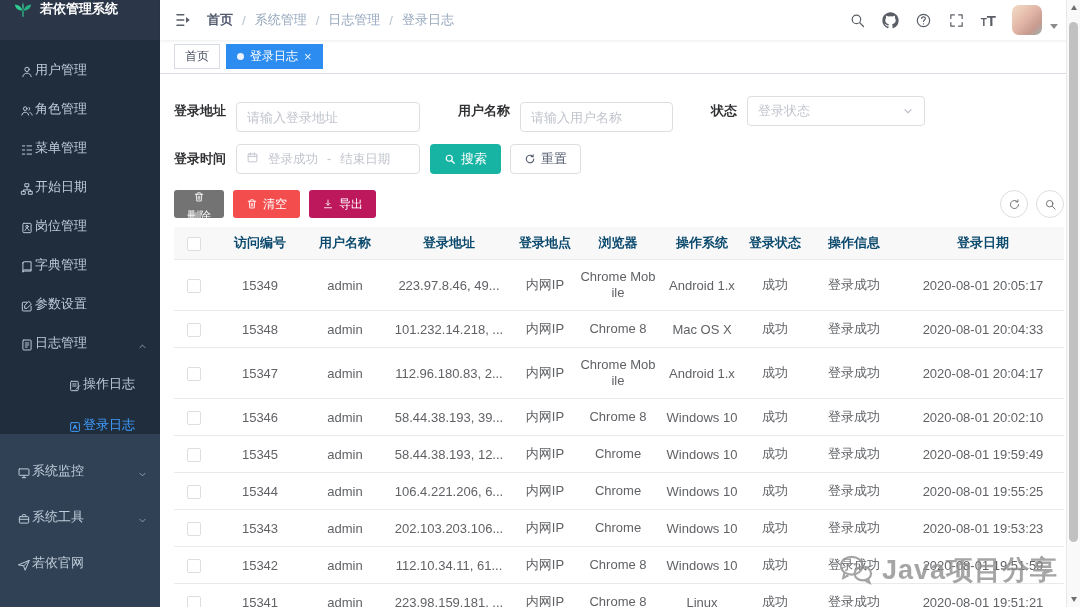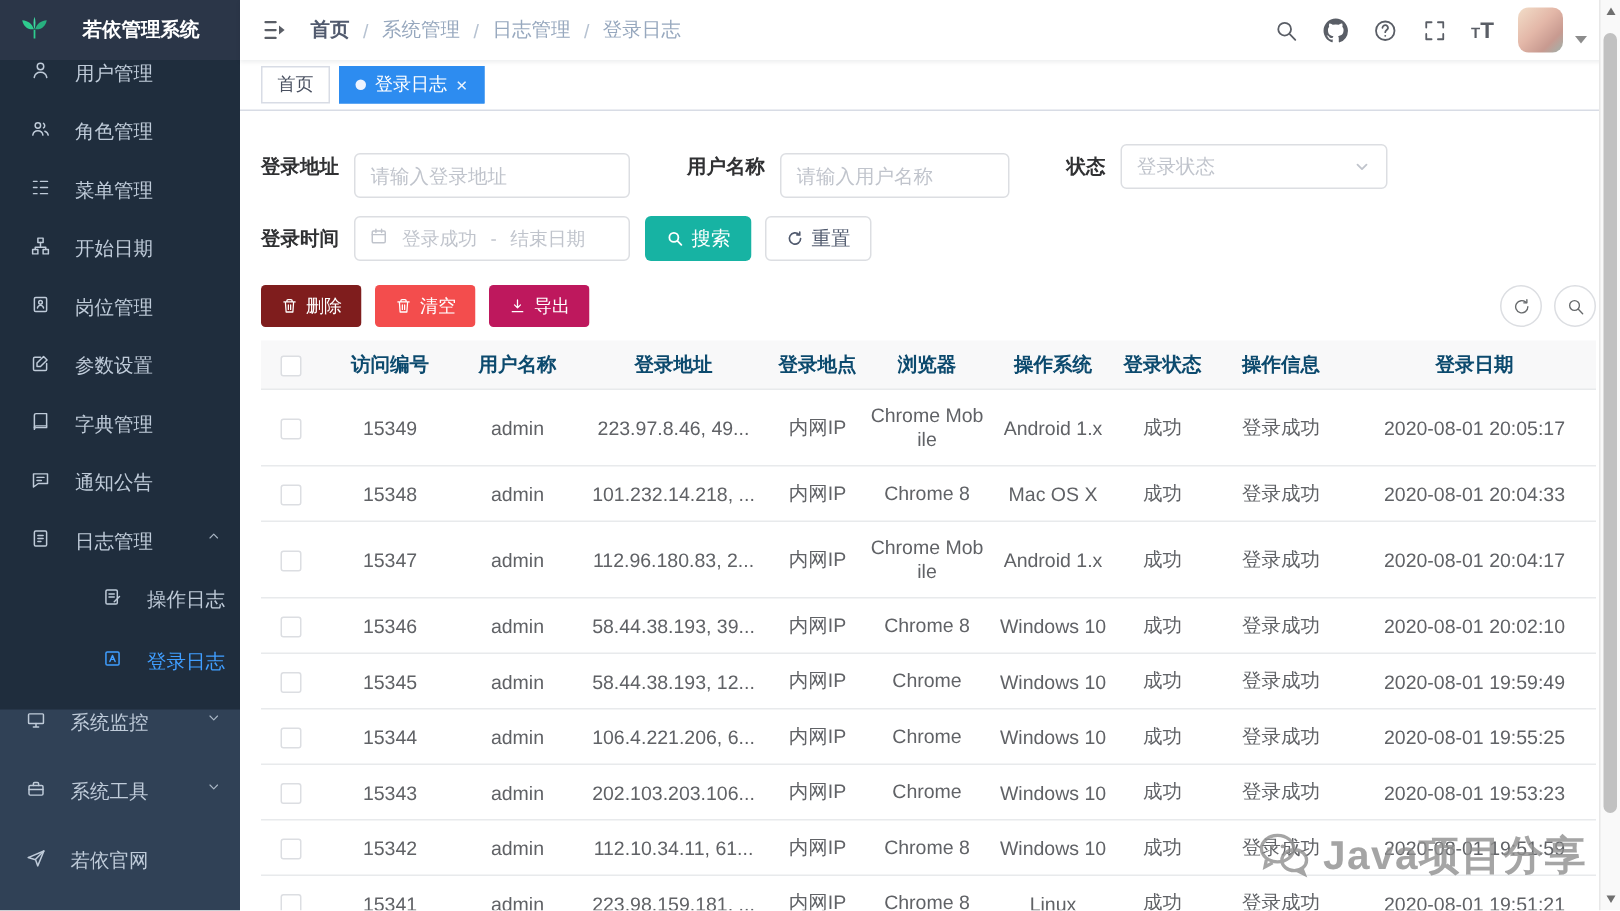--- a/index.html
+++ b/index.html
@@ -5,25 +5,25 @@
   * { box-sizing: border-box; }
   html,body { margin:0; padding:0; }
   body {
     width:1080px; height:607px; overflow:hidden; position:relative;
     font-family:"Liberation Sans","DejaVu Sans",sans-serif; font-size:13px; background:#fff; color:#606266;
   }
   .layout { display:flex; height:100%; }
 
   
   .sidebar { width:160px; flex:none; background:#304156; display:flex; flex-direction:column; overflow:hidden; }
-  .logo-bar { height:40px; flex:none; background:#2b3648; display:flex; align-items:center; gap:22px; padding-left:13px; }
+  .logo-bar { height:40px; flex:none; background:#2b3648; display:flex; gap:7px; padding-left:13px; }
   .logo-bar .icon svg { width:20px; height:20px; }
   .logo-title { color:#fff; font-weight:bold; font-size:13px; white-space:nowrap; }
   .menu-dark { background:#1f2d3d; }
-  .menu-item { height:39px; display:flex; align-items:flex-start; gap:16px; padding:0 12px 0 20px; color:#bfcbd9; cursor:pointer; white-space:nowrap; }
+  .menu-item { height:39px; display:flex; align-items:flex-end; gap:1px; padding:0 12px 0 20px; color:#bfcbd9; cursor:pointer; white-space:nowrap; }
   .menu-item .icon { display:flex; }
   .menu-item .icon svg { width:14px; height:14px; }
   .menu-item.sub { height:41px; padding-left:68px; }
   .menu-item.active { color:#409eff; }
   .menu-item .chevron { margin-left:auto; opacity:.85; }
   .menu-item .chevron svg { width:11px; height:11px; }
   .menu-light .menu-item { height:46px; padding-left:17px; }
 
   
   .main { flex:1; min-width:0; display:flex; flex-direction:column; background:#fff; }
@@ -67,21 +67,21 @@
   .date-range .ph { font-size:12.5px; }
 
   
   .btn { height:30px; border:1px solid transparent; border-radius:4px; display:inline-flex; align-items:center; gap:5px; padding:0 13px; font-size:13px; cursor:pointer; font-family:inherit; background:#fff; }
   .btn .icon { display:flex; }
   .btn .icon svg { width:12px; height:12px; }
   .btn-search { background:#17b3a3; color:#fff; margin-left:10px; }
   .btn-reset { border-color:#dcdee2; color:#515a6e; margin-left:9px; }
   .toolbar { display:flex; align-items:center; gap:9px; margin-top:16px; }
   .btn-sm { height:28px; font-size:12px; padding:0 12px; border-radius:3px; color:#fff; }
-  .btn-danger-disabled { background:#7f1d1d; cursor:not-allowed; }
+  .btn-danger-disabled { background:#737373; cursor:not-allowed;flex-direction:column; }
   .btn-danger { background:#f34d4d; }
   .btn-warning { background:#be185d; }
   .toolbar-right { margin-left:auto; display:flex; gap:8px; }
   .circle-btn { width:28px; height:28px; border-radius:50%; border:1px solid #dcdee2; background:#fff; display:flex; align-items:center; justify-content:center; color:#676a6c; cursor:pointer; }
   .circle-btn svg { width:13px; height:13px; }
 
   
   .table-wrap { margin-top:9px; }
   table { width:100%; border-collapse:collapse; table-layout:fixed; }
   th { background:#f8f8f9; color:#0c4a6e; font-weight:bold; font-size:13px; padding:7px 4px; border-bottom:1px solid #e8eaec; text-align:center; }
@@ -163,43 +163,34 @@
               <rect x="5" y="4" width="14" height="16" rx="1.5"></rect>
               <circle cx="12" cy="9.5" r="2.1"></circle>
               <path d="M8.5 16c.5-2 1.9-3 3.5-3s3 1 3.5 3"></path>
             </svg>
           </span>
           <span class="mi-label">岗位管理</span>
         </div>
         <div class="menu-item  ">
           <span class="icon ">
             <svg viewBox="0 0 24 24" fill="none" stroke="currentColor" stroke-width="1.7" stroke-linecap="round" stroke-linejoin="round">
+              <path d="M5 5a2 2 0 0 1 2-2h12v16H7a2 2 0 0 0-2 2V5z"></path>
+              <path d="M5 19a2 2 0 0 1 2-2h12"></path>
+            </svg>
+          </span>
+          <span class="mi-label">字典管理</span>
+        </div>
+        <div class="menu-item  ">
+          <span class="icon ">
+            <svg viewBox="0 0 24 24" fill="none" stroke="currentColor" stroke-width="1.7" stroke-linecap="round" stroke-linejoin="round">
               <path d="M19 12.5V19a1.5 1.5 0 0 1-1.5 1.5h-12A1.5 1.5 0 0 1 4 19V7a1.5 1.5 0 0 1 1.5-1.5H12"></path>
               <path d="M15.5 4.5l4 4L12 16H8v-4z"></path>
             </svg>
           </span>
           <span class="mi-label">参数设置</span>
-        </div>
-        <div class="menu-item  ">
-          <span class="icon ">
-            <svg viewBox="0 0 24 24" fill="none" stroke="currentColor" stroke-width="1.7" stroke-linecap="round" stroke-linejoin="round">
-              <path d="M5 5a2 2 0 0 1 2-2h12v16H7a2 2 0 0 0-2 2V5z"></path>
-              <path d="M5 19a2 2 0 0 1 2-2h12"></path>
-            </svg>
-          </span>
-          <span class="mi-label">字典管理</span>
-        </div>
-        <div class="menu-item  ">
-          <span class="icon ">
-            <svg viewBox="0 0 24 24" fill="none" stroke="currentColor" stroke-width="1.7" stroke-linecap="round" stroke-linejoin="round">
-              <path d="M4 5h16v11H9.5L4 20z"></path>
-              <path d="M8 9h8M8 12.5h5"></path>
-            </svg>
-          </span>
-          <span class="mi-label">通知公告</span>
         </div>
         <div class="menu-item  ">
           <span class="icon ">
             <svg viewBox="0 0 24 24" fill="none" stroke="currentColor" stroke-width="1.7" stroke-linecap="round" stroke-linejoin="round">
               <rect x="5" y="3.5" width="14" height="17" rx="1.5"></rect>
               <path d="M9 8.5h6M9 12h6M9 15.5h3.5"></path>
             </svg>
           </span>
           <span class="mi-label">日志管理</span>
           <span class="icon chevron">

